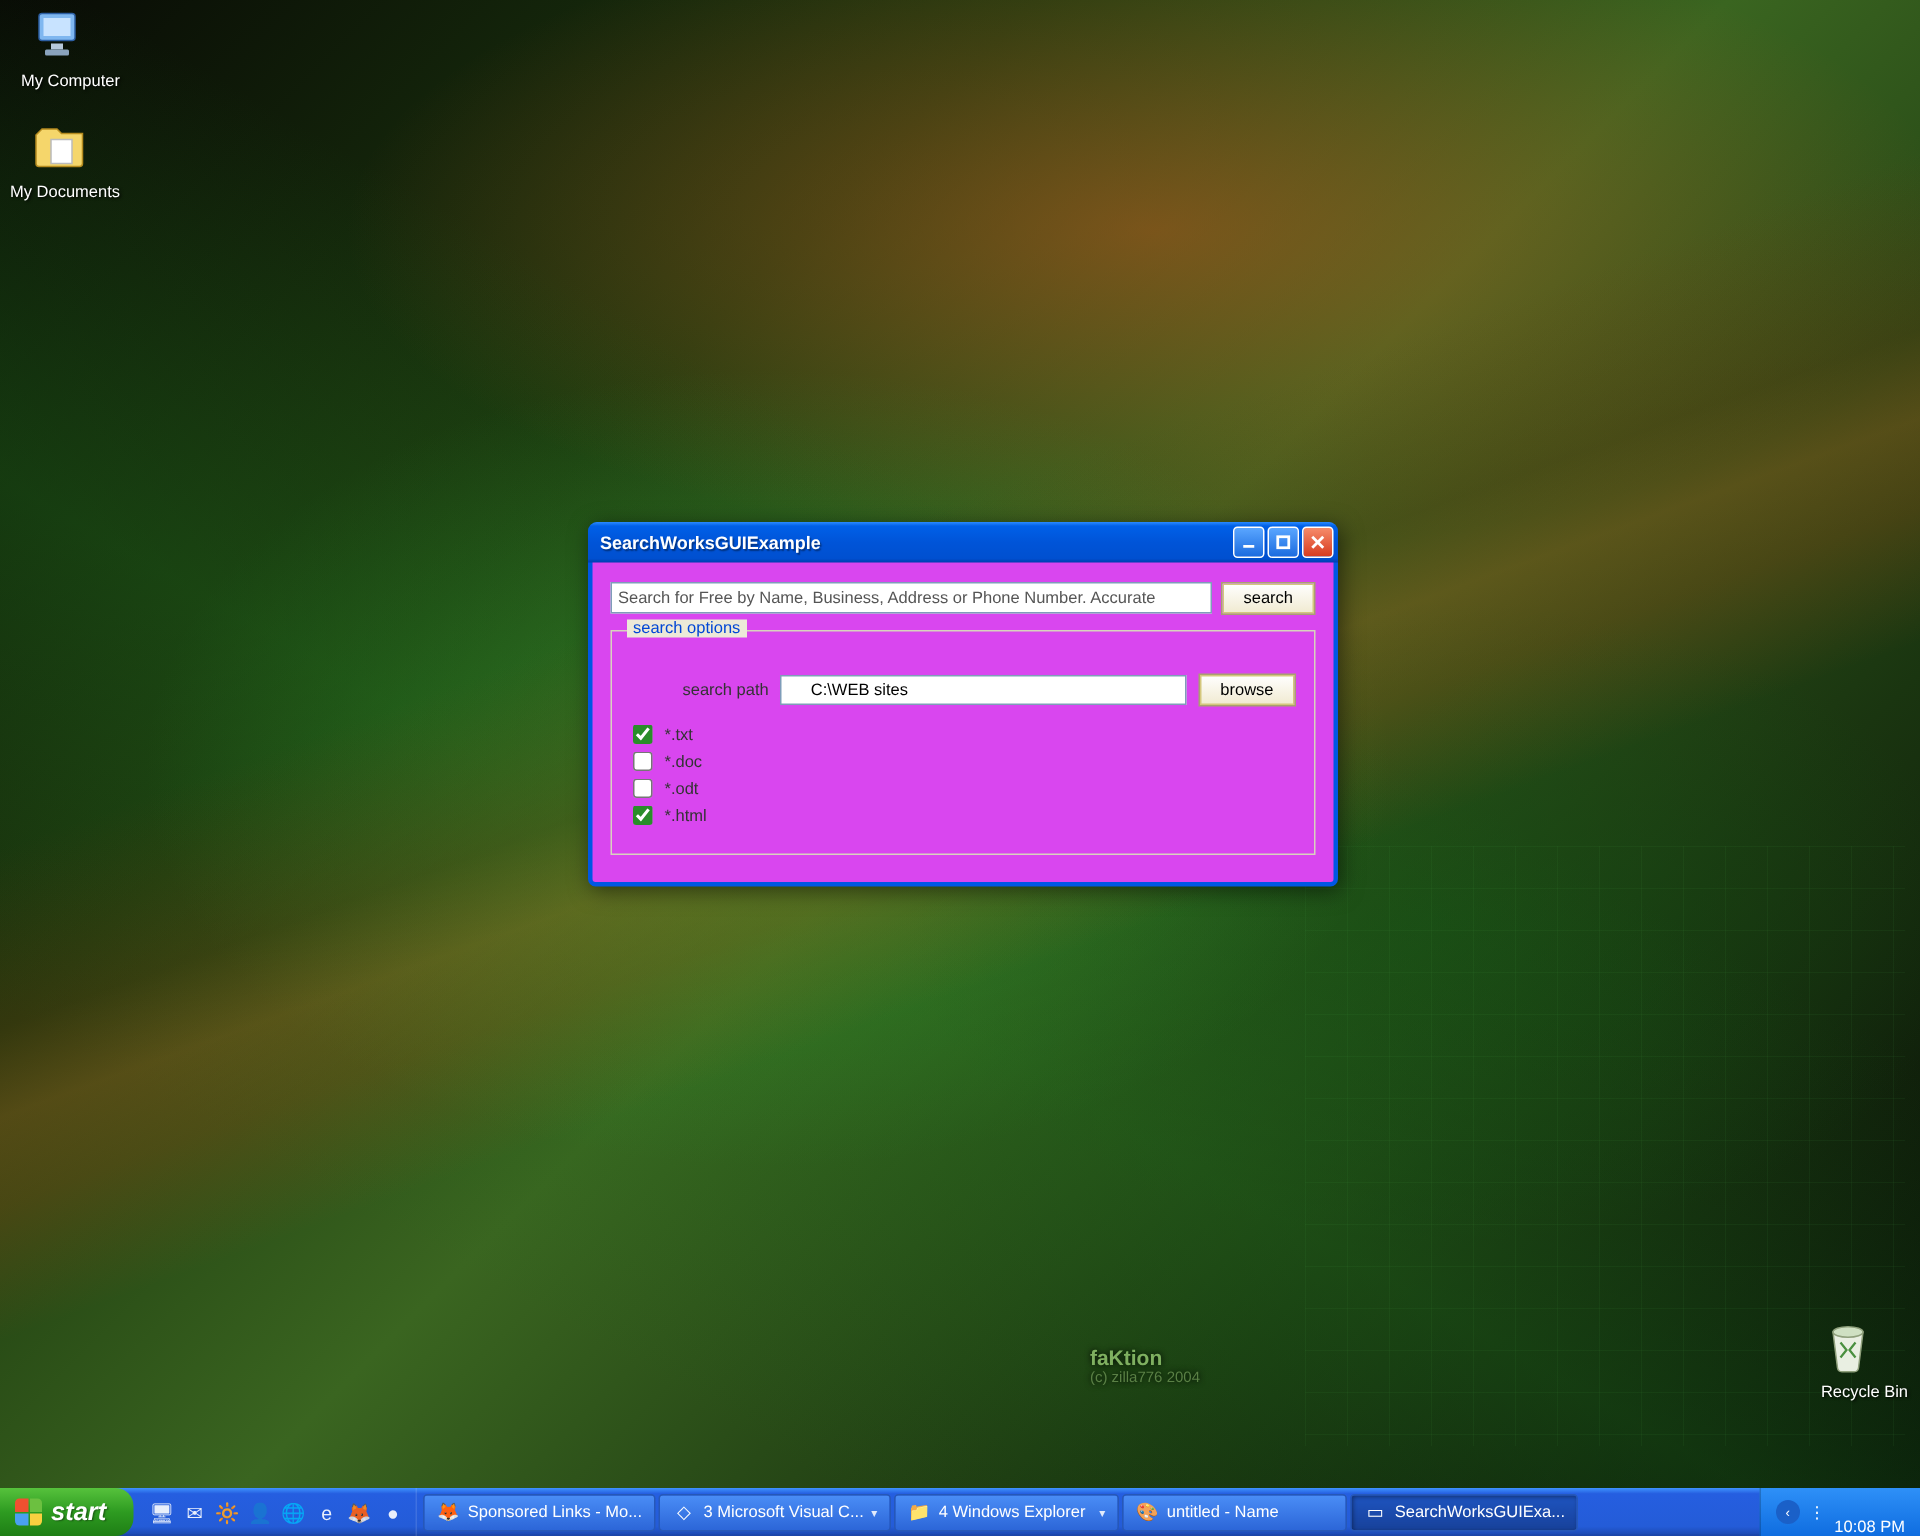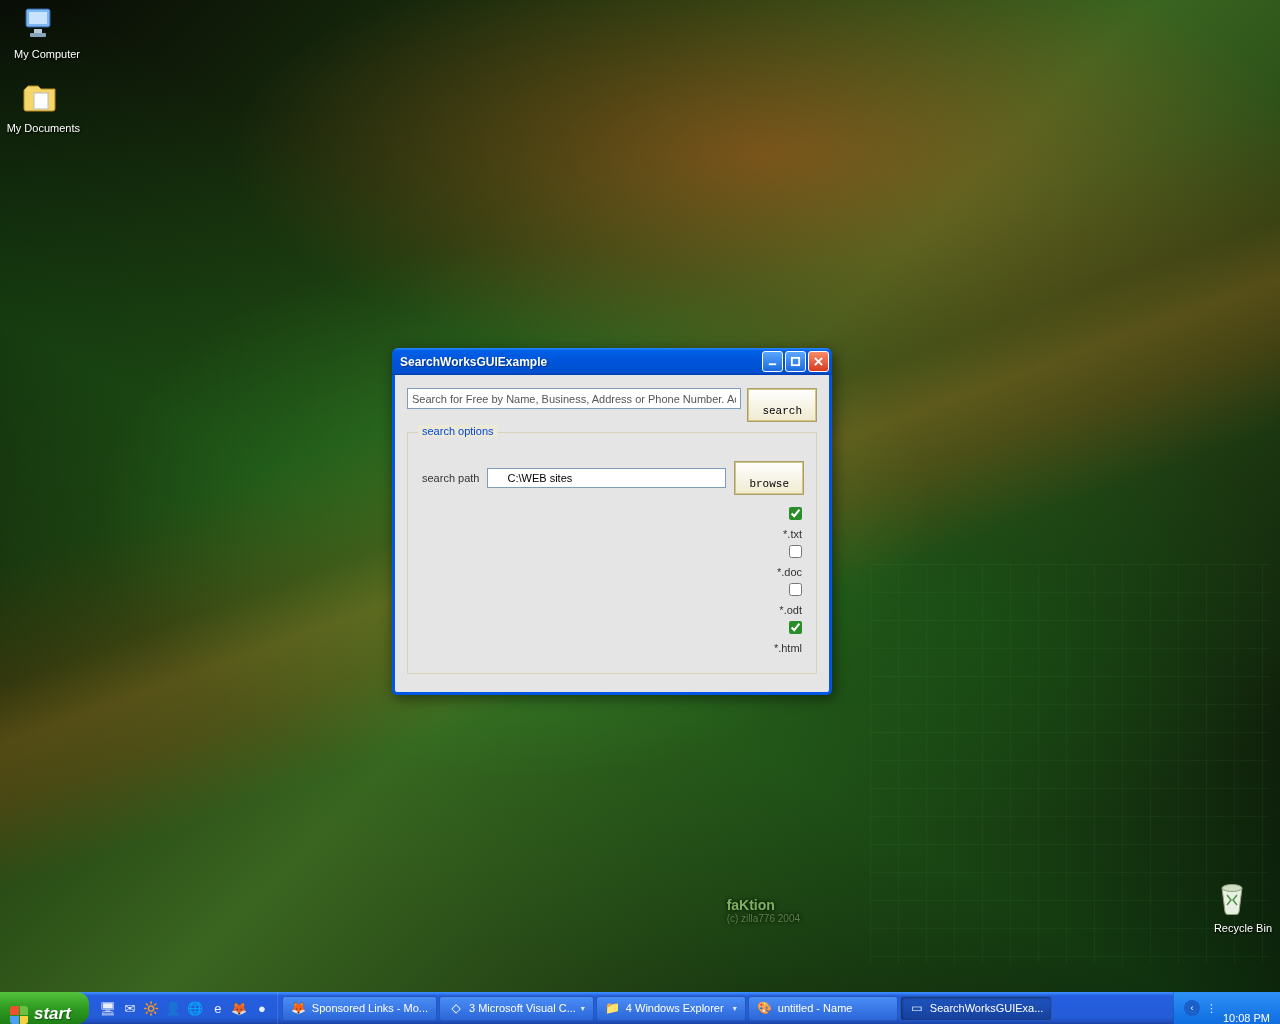--- a/index.html
+++ b/index.html
@@ -43,23 +43,23 @@
   color:#fff; font-size:11px; text-shadow: 1px 1px 2px #000;
   cursor:default;
 }
 .desktop-icon .glyph { width:40px; height:40px; margin:0 auto 4px auto; display:flex; align-items:center; justify-content:center; font-size:32px; }
 .my-computer { left:0; top:4px; }
 .my-documents { left:0; top:78px; }
 .recycle-bin  { right:8px; bottom:90px; }
 
 
 .window {
-  position:absolute; left:392px; top:348px; width:440px;
+  position:absolute; left:392px; top:348px; width:500px;
   border:3px solid #0057e4; border-radius:7px 7px 5px 5px;
-  background:#e5e5e5;
+  background:#d946ef;
   box-shadow:2px 3px 14px rgba(0,0,0,.5);
 }
 .titlebar {
   height:27px; margin:-3px -3px 0 -3px;
   background:linear-gradient(180deg,#2a8aff 0%, #0060e8 10%, #0054d8 50%, #0050d0 90%, #003db0 100%);
   border-radius:6px 6px 0 0;
   display:flex; align-items:center; padding:0 3px 0 8px;
   color:#fff; font-weight:bold; font-size:12px; text-shadow:1px 1px 1px rgba(0,0,0,.4);
 }
 .titlebar .t-title { flex:1; }
@@ -75,53 +75,52 @@
 
 .window-body { padding:13px 12px 18px 12px; }
 
 .search-row { display:flex; gap:6px; }
 .search-input {
   flex:1; height:21px; padding:2px 4px; font-size:11px;
   border:1px solid #7f9db9; background:#fff; color:#555;
 }
 .search-btn, .browse-btn {
   border:1px solid #a9a071; background:linear-gradient(#fff,#f0ead0);
-  height:22px; padding:16px 14px; font-size:11px; cursor:default;
+  height:22px; padding:4px 14px; font-size:11px; cursor:default;
   box-shadow:0 0 0 1px #d4c77d inset;
-  font-family:Liberation Mono, monospace;
 }
 .search-btn { font-weight:normal; }
 
 .options-group {
   margin-top:10px;
   border:1px solid #d8d2bd;
   padding:10px 12px 14px 12px;
   position:relative;
 }
 .options-group .legend {
   position:absolute; top:-8px; left:10px;
   background:#ece9d8; padding:0 4px; color:#0046d5; font-size:11px;
 }
 .path-row { display:flex; align-items:center; gap:8px; margin:18px 0 12px 2px; }
-.path-row label { color:#333; }
+.path-row label { color:#333;margin-left:33px; }
 .path-input { flex:1; height:20px; padding:2px 19px; font-size:11px; border:1px solid #7f9db9; background:#fff; }
 
-.check-row { display:flex; align-items:flex-end; gap:8px; margin:5px 2px; color:#333;flex-direction:column; }
+.check-row { display:flex; align-items:center; gap:8px; margin:5px 2px; color:#333; }
 .check-row input { width:13px; height:13px; accent-color:#2a8d2a; }
 
 
 .taskbar {
   position:absolute; left:0; right:0; bottom:0; height:32px;
   background:linear-gradient(180deg,#3f93ff 0%, #255ee0 12%, #245cd8 80%, #1a46ac 100%);
   display:flex; align-items:stretch;
   color:#fff;
   box-shadow:0 -1px 0 #1b45a8 inset;
 }
 .start-btn {
-  display:flex; align-items:flex-end; gap:6px;
+  display:flex; align-items:center; gap:6px;
   padding:0 18px 0 10px; font-style:italic; font-weight:bold; font-size:17px;
   background:linear-gradient(180deg,#56c23c 0%, #2e9b21 50%, #1e7e15 100%);
   border-radius:0 12px 12px 0; margin-right:4px;
   text-shadow:1px 1px 1px rgba(0,0,0,.35);
 }
 .start-logo { width:18px; height:18px; display:grid; grid-template-columns:1fr 1fr; gap:1px; }
 .start-logo span:nth-child(1){background:#f05030;border-top-left-radius:3px;}
 .start-logo span:nth-child(2){background:#6cc040;border-top-right-radius:3px;}
 .start-logo span:nth-child(3){background:#4aa0f0;border-bottom-left-radius:3px;}
 .start-logo span:nth-child(4){background:#f8d040;border-bottom-right-radius:3px;}

